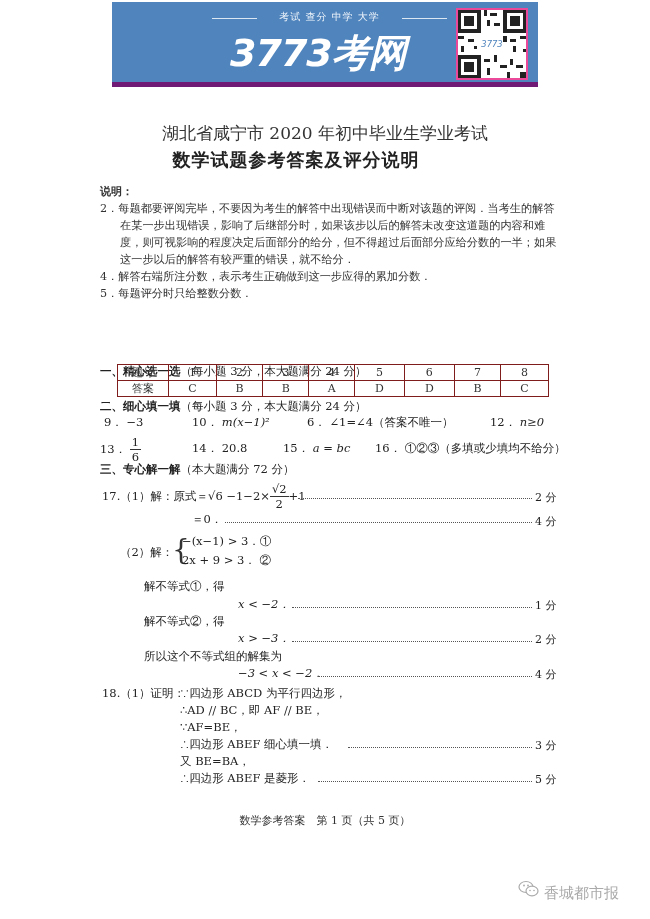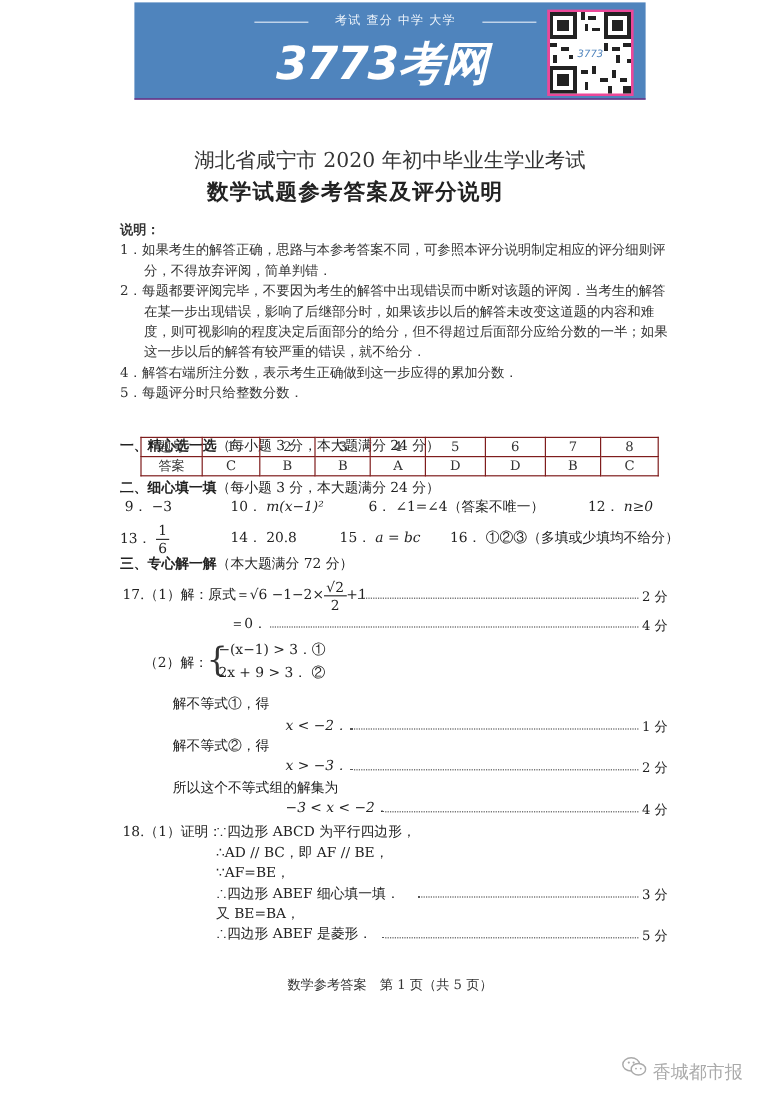--- a/index.html
+++ b/index.html
@@ -2,21 +2,21 @@
 <html><head>
 <meta charset="utf-8">
 <style>
   html, body { margin: 0; padding: 0; }
   body {
     width: 650px; height: 919px; background: #ffffff; position: relative; overflow: hidden;
     font-family: "DejaVu Serif", "Liberation Serif", serif; color: #222;
   }
   .banner {
     position: absolute; left: 112px; top: 2px; width: 426px; height: 80px;
-    background: #4f84bd; border-bottom: 1px solid #701a75;
+    background: #4f84bd; border-bottom: 5px solid #701a75;
   }
   .banner .tagline {
     position: absolute; left: 100px; top: 8px; width: 235px; text-align: center;
     font-family: "DejaVu Sans", sans-serif; font-size: 10px; color: #eef4fb; letter-spacing: 1px;
   }
   .banner .rule { position: absolute; top: 16px; height: 1px; background: #dce7f4; }
   .banner .brand {
     position: absolute; left: 118px; top: 26px; font-family: "DejaVu Sans", sans-serif;
     font-size: 38px; font-weight: bold; font-style: italic; color: #ffffff; letter-spacing: -1px;
   }
@@ -103,21 +103,20 @@
       <text x="10.5" y="11.5" font-size="2.6" text-anchor="middle" fill="#4f84bd" font-style="italic" font-family="DejaVu Sans, sans-serif">3773</text>
     </svg>
   </div>
 </div>
 
 <div class="title1">湖北省咸宁市 2020 年初中毕业生学业考试</div>
 <div class="title2">数学试题参考答案及评分说明</div>
 
 <div class="notes">
   <div class="head">说明：</div>
-  <div class="note">1．如果考生的解答正确，思路与本参考答案不同，可参照本评分说明制定相应的评分细则评分，不得放弃评阅，简单判错．</div>
   <div class="note">2．每题都要评阅完毕，不要因为考生的解答中出现错误而中断对该题的评阅．当考生的解答在某一步出现错误，影响了后继部分时，如果该步以后的解答未改变这道题的内容和难度，则可视影响的程度决定后面部分的给分，但不得超过后面部分应给分数的一半；如果这一步以后的解答有较严重的错误，就不给分．</div>
   <div class="note">4．解答右端所注分数，表示考生正确做到这一步应得的累加分数．</div>
   <div class="note">5．每题评分时只给整数分数．</div>
 </div>
 
 <div class="sec" style="top:364px;">
   <span class="b">一、精心选一选</span><span>（每小题 3 分，本大题满分 24 分）</span>
 </div>
 <table class="ans">
   <tbody>

